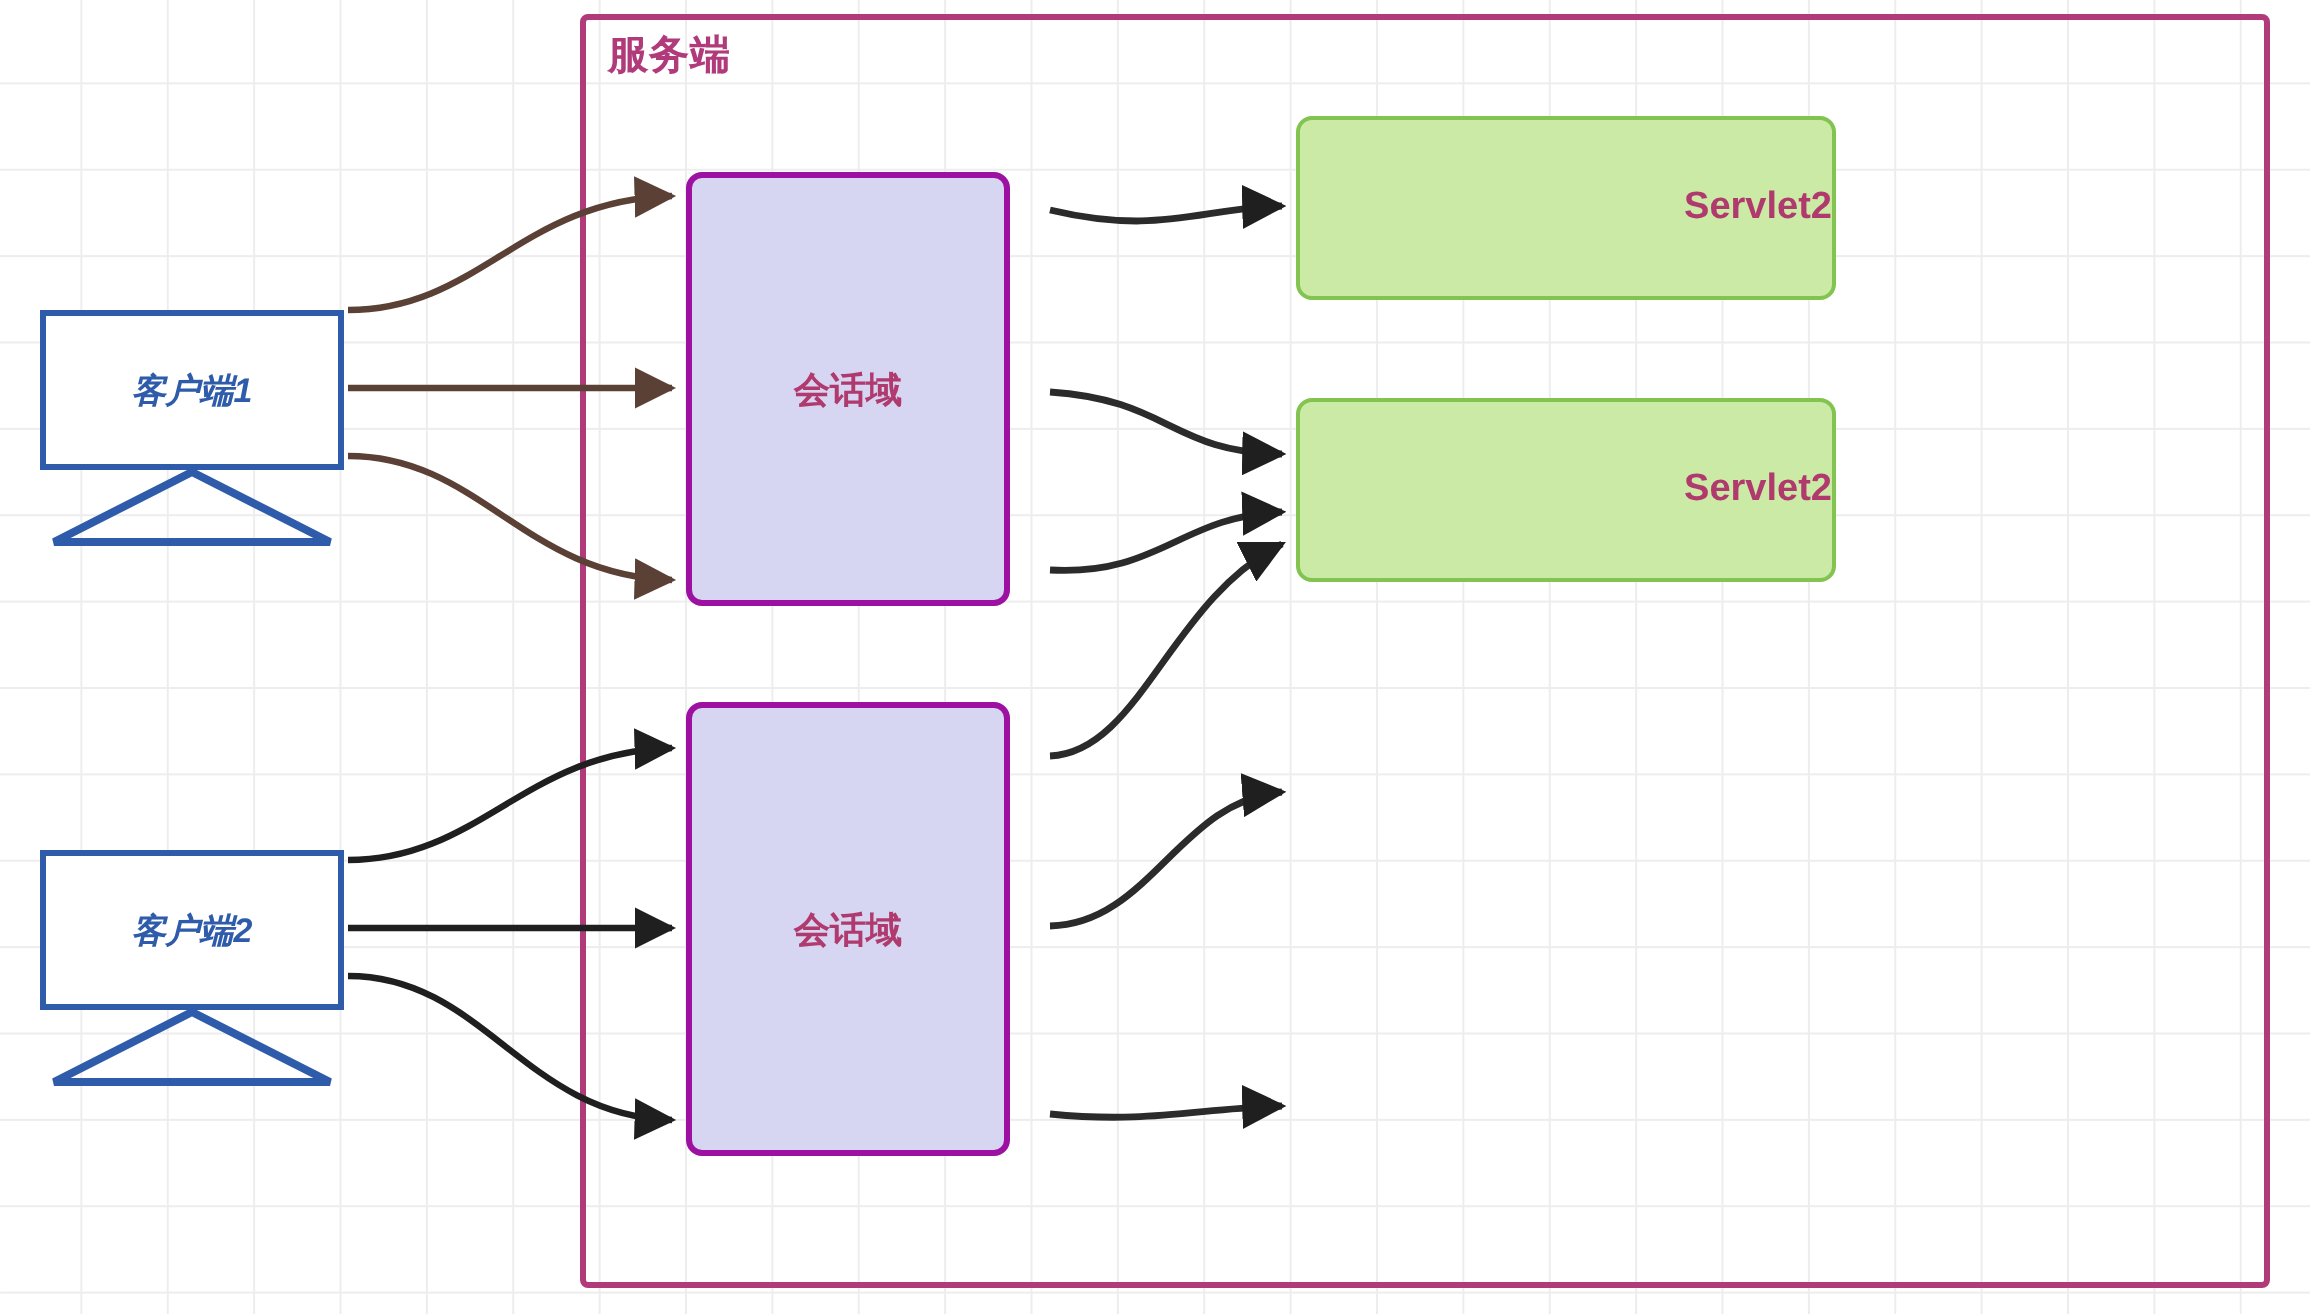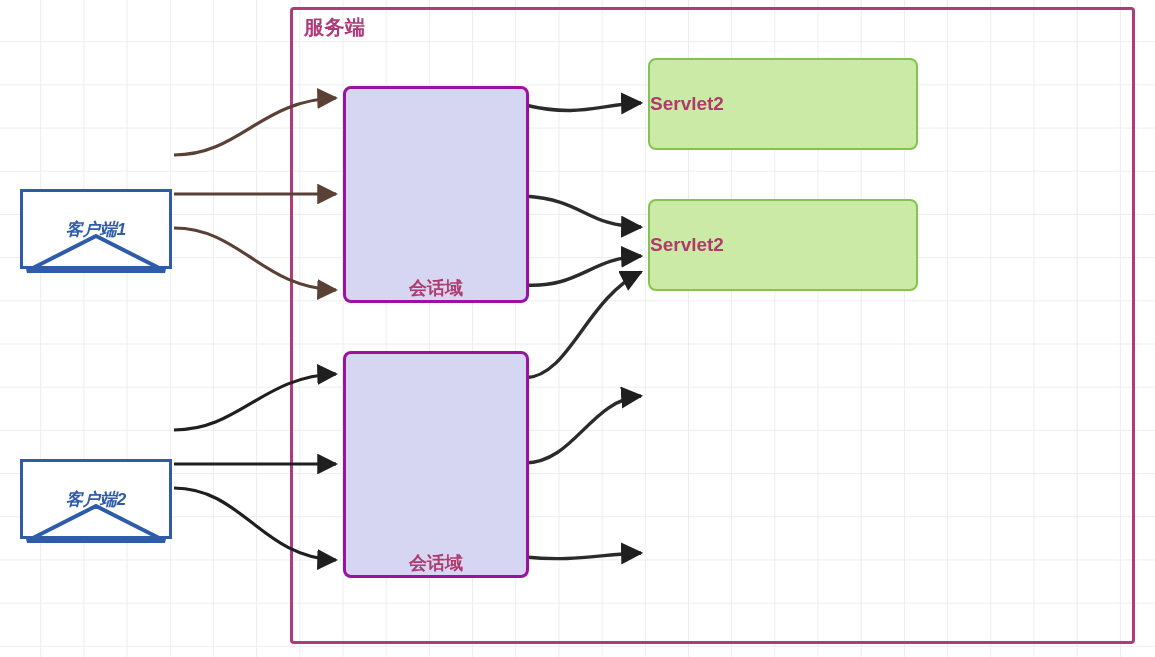--- a/index.html
+++ b/index.html
@@ -52,67 +52,66 @@
     left: 0;
     top: 0;
     width: 152px;
     height: 80px;
     border: 3px solid #2e5caa;
     background: #ffffff;
     box-sizing: border-box;
     display: flex;
     align-items: center;
     justify-content: center;
-    margin-top: 34px;
   }
   .client-label {
     font-size: 17px;
     font-weight: bold;
     color: #2e5caa;
     font-style: italic;
     white-space: nowrap;
   }
   .client-stand {
     position: absolute;
     left: 3px;
     top: 79px;
     width: 146px;
     height: 41px;
   }
   
   .session {
     position: absolute;
-    width: 186px;
+    width: 162px;
     border: 3px solid #9c11a1;
     background: #d6d5f2;
     border-radius: 8px;
     box-sizing: border-box;
     display: flex;
-    align-items: flex-end;
+    align-items: center;
     justify-content: center;
   }
   .session-label {
     font-size: 18px;
     font-weight: bold;
     color: #b03a6e;
     white-space: nowrap;
   }
   
   .servlet {
     position: absolute;
     left: 648px;
     width: 270px;
     height: 92px;
     border: 2px solid #82c44f;
     background: #cbeaa6;
     border-radius: 8px;
     box-sizing: border-box;
     display: flex;
     align-items: center;
-    justify-content: flex-start;
+    justify-content: flex-end;
   }
   .servlet-label {
     font-size: 19px;
     font-weight: bold;
     color: #b03a6e;
     white-space: nowrap;
   }
   
   #edges {
     position: absolute;

